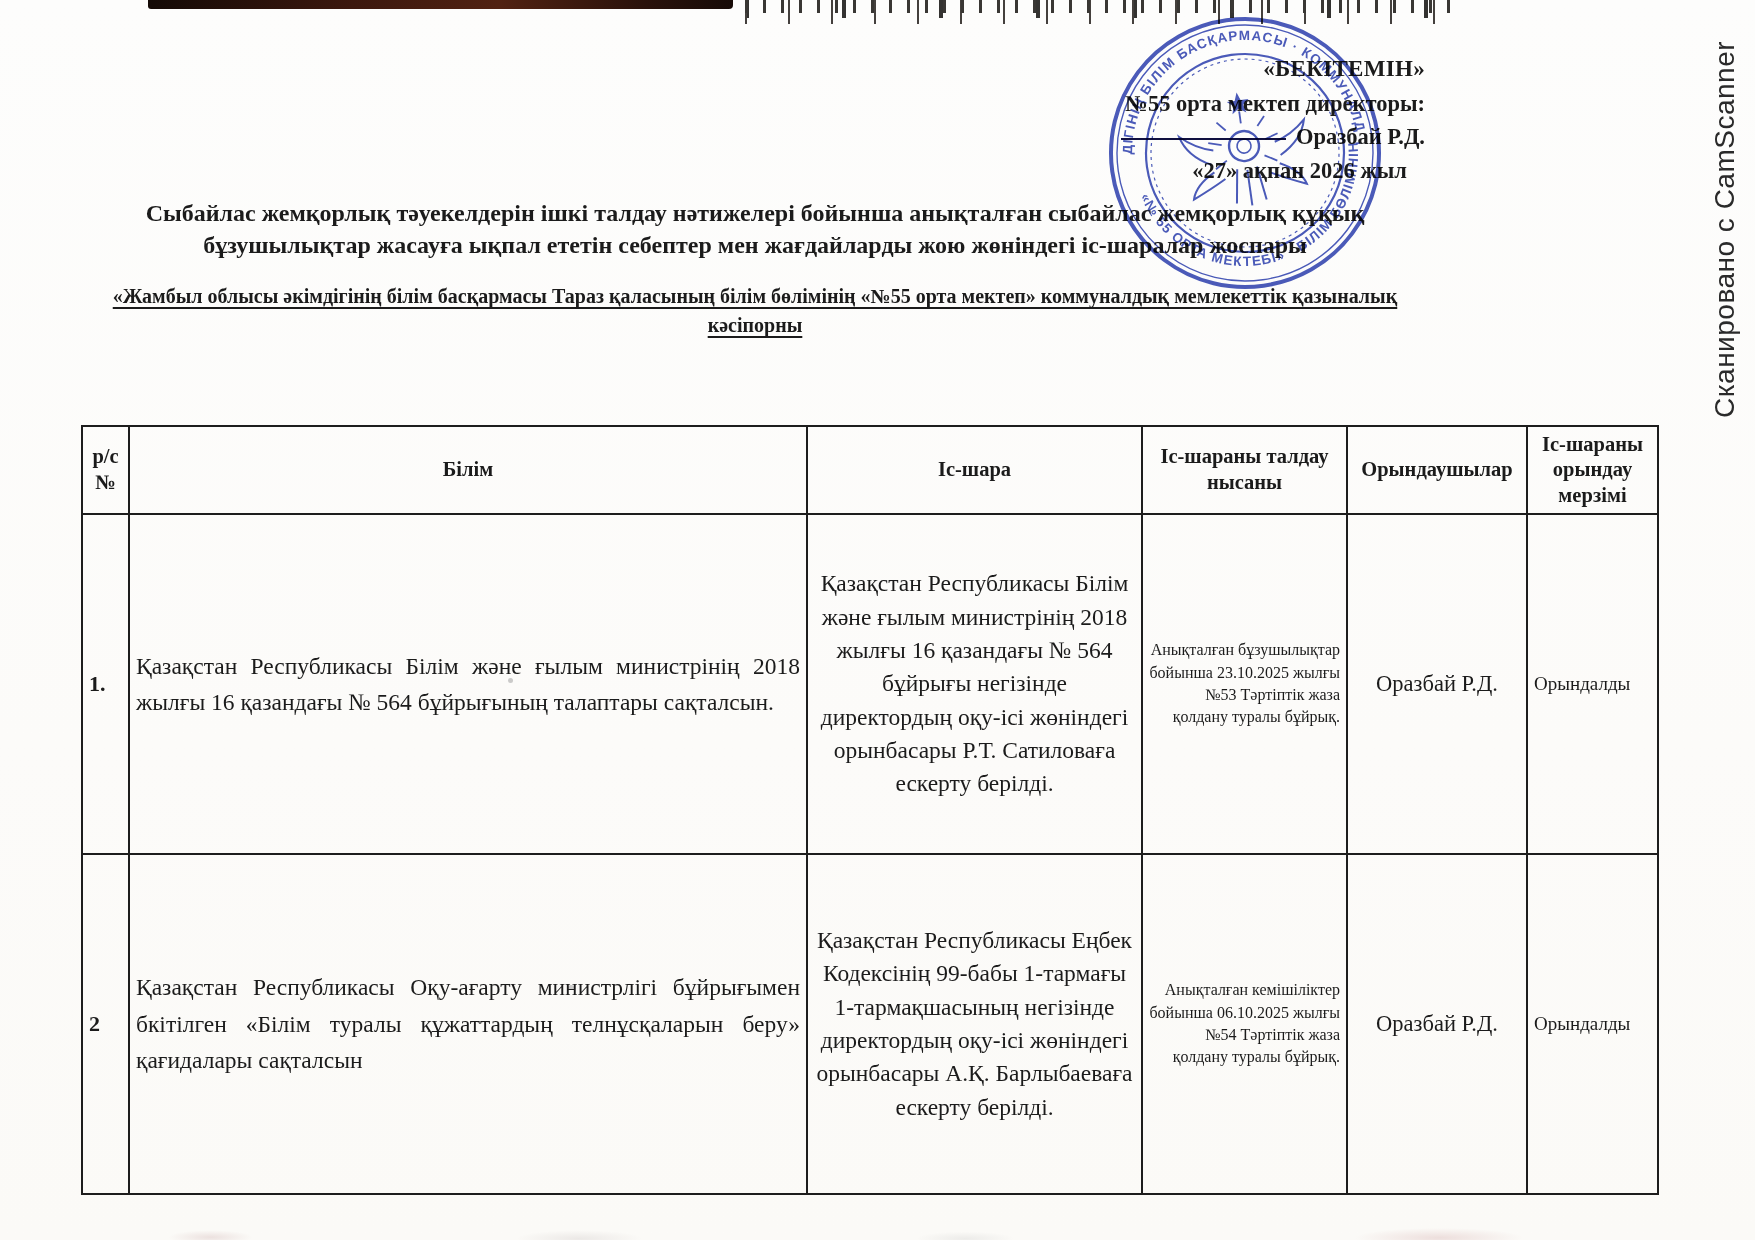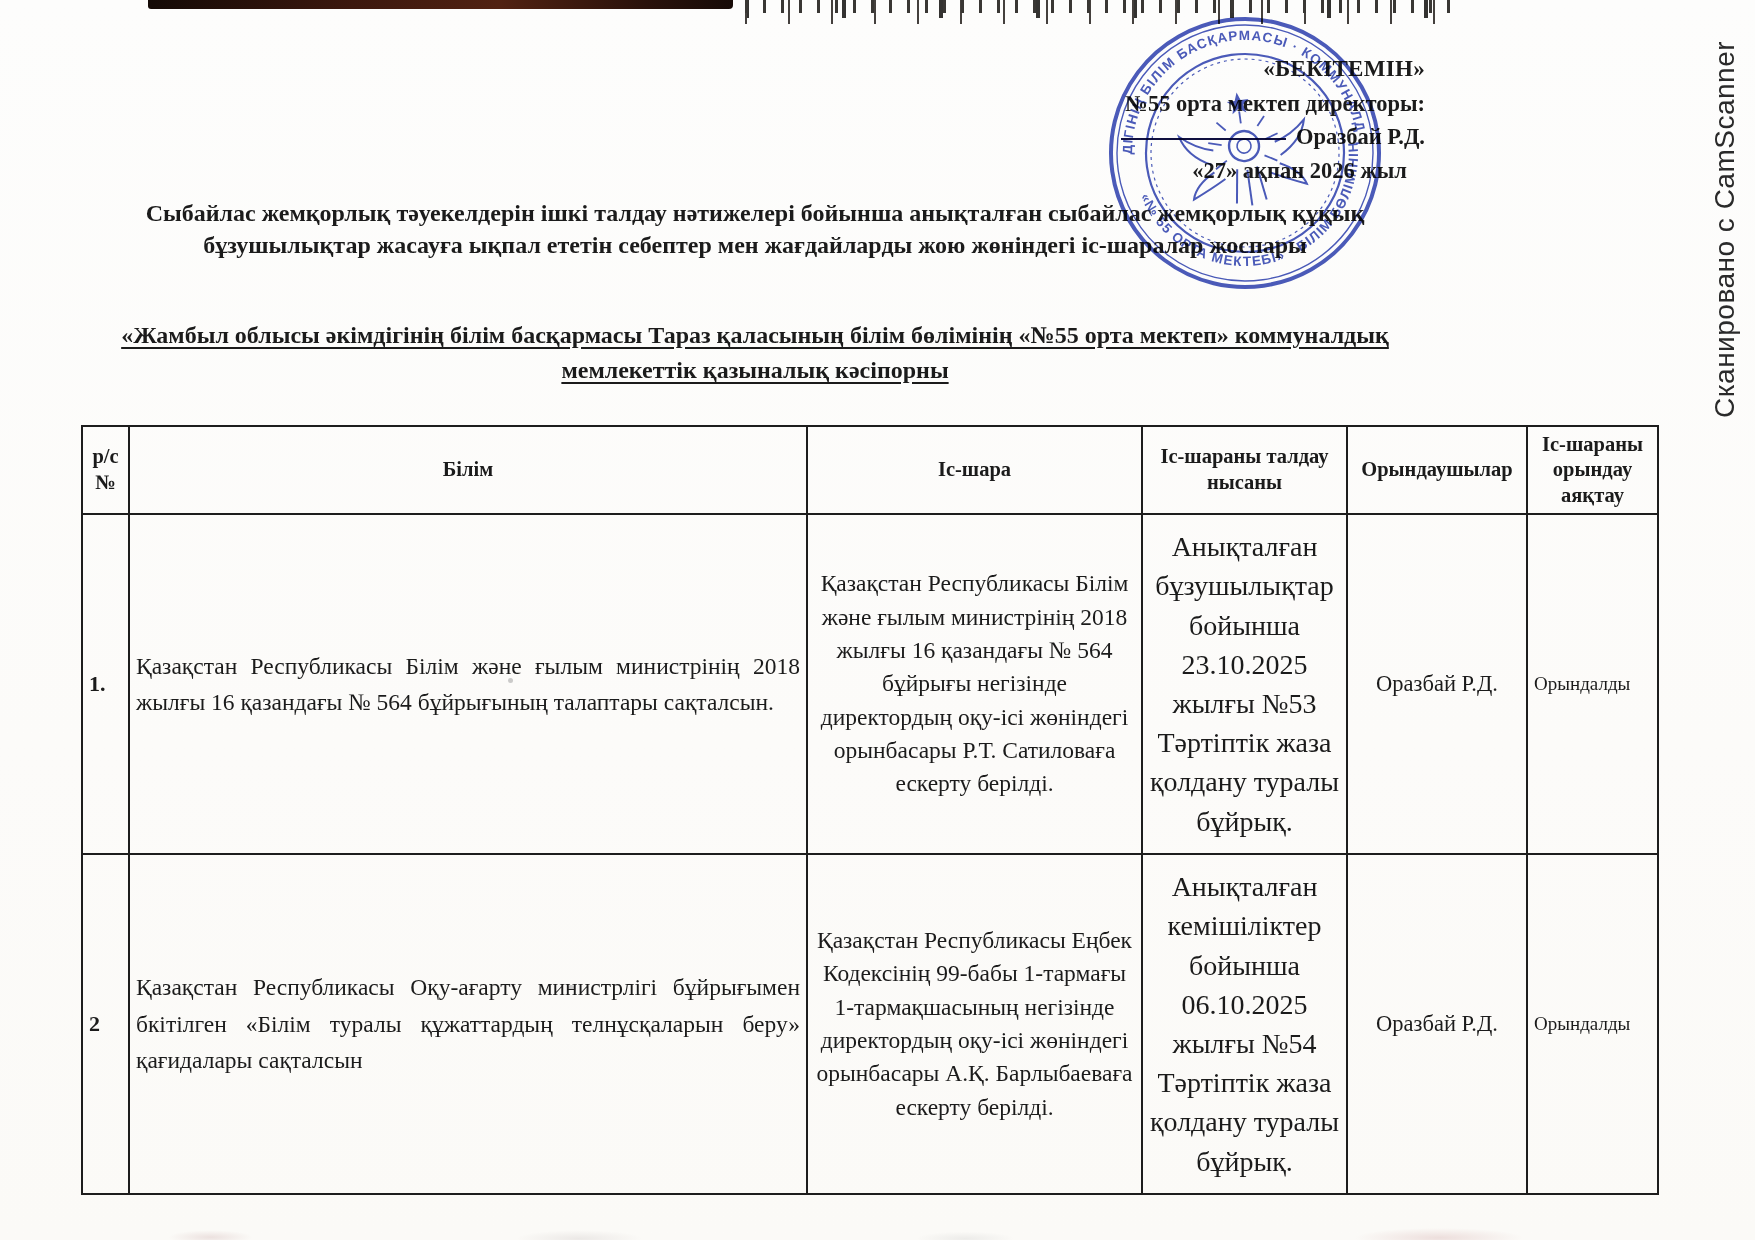--- a/index.html
+++ b/index.html
@@ -63,25 +63,24 @@
     pointer-events:none;
   }
   
   .doc-title{
     position:absolute;left:75px;top:198px;width:1360px;
     text-align:center;font-weight:bold;font-size:24px;line-height:1.33;
     z-index:2;
   }
   .doc-subtitle{
     position:absolute;left:75px;top:282px;width:1360px;
-    text-align:center;font-weight:bold;font-size:24px;line-height:1.45;
+    text-align:center;font-weight:bold;font-size:20px;line-height:1.45;
     text-decoration:underline;
     text-underline-offset:4px;
     z-index:2;
-    margin-top:36px;
   }
   
   table.plan{
     position:absolute;left:81px;top:425px;
     border-collapse:collapse;table-layout:fixed;
     width:1576px;
     z-index:2;
   }
   table.plan td,table.plan th{
     border:2px solid #1d1d1d;
@@ -99,21 +98,21 @@
   td.cell-num{text-align:left;font-weight:bold;font-size:22px;padding-left:10px;}
   td.cell-rec{
     text-align:justify;font-size:23.5px;line-height:1.55;
     padding:10px 22px 10px 16px;
   }
   td.cell-act{
     text-align:center;font-size:23.5px;line-height:1.42;
     padding:8px 4px;vertical-align:top;padding-top:14px;
   }
   td.cell-form{
-    text-align:center;font-size:28px;line-height:1.4;padding:6px 2px;
+    text-align:right;font-size:16px;line-height:1.4;padding:6px 2px;
   }
   td.cell-exec{text-align:center;font-size:22.5px;}
   td.cell-term{text-align:left;font-size:19px;padding:2px;}
   tr.row-body{height:340px;}
   
   .speck{position:absolute;border-radius:50%;background:#9a9a9a;opacity:.5;z-index:1;}
 </style>
 </head>
 <body>
 
@@ -191,21 +190,21 @@
         <col class="c-exec">
         <col class="c-term">
     </colgroup>
     <tbody>
         <tr>
       <th class="col-num">р/с №</th>
       <th>Білім</th>
       <th>Іс-шара</th>
       <th>Іс-шараны талдау нысаны</th>
       <th>Орындаушылар</th>
-      <th>Іс-шараны орындау аяқтау</th>
+      <th>Іс-шараны орындау мерзімі</th>
     </tr>
     <tr class="row-body">
       <td class="cell-num">1.</td>
       <td class="cell-rec">Қазақстан Республикасы Білім және ғылым министрінің 2018 жылғы 16 қазандағы № 564 бұйрығының талаптары сақталсын.</td>
       <td class="cell-act">Қазақстан Республикасы Білім және ғылым министрінің 2018 жылғы 16 қазандағы № 564 бұйрығы негізінде директордың оқу-ісі жөніндегі орынбасары Р.Т. Сатиловаға ескерту берілді.</td>
       <td class="cell-form">Анықталған бұзушылықтар бойынша 23.10.2025 жылғы №53 Тәртіптік жаза қолдану туралы бұйрық.</td>
       <td class="cell-exec">Оразбай Р.Д.</td>
       <td class="cell-term">Орындалды</td>
     </tr>
     <tr class="row-body">

